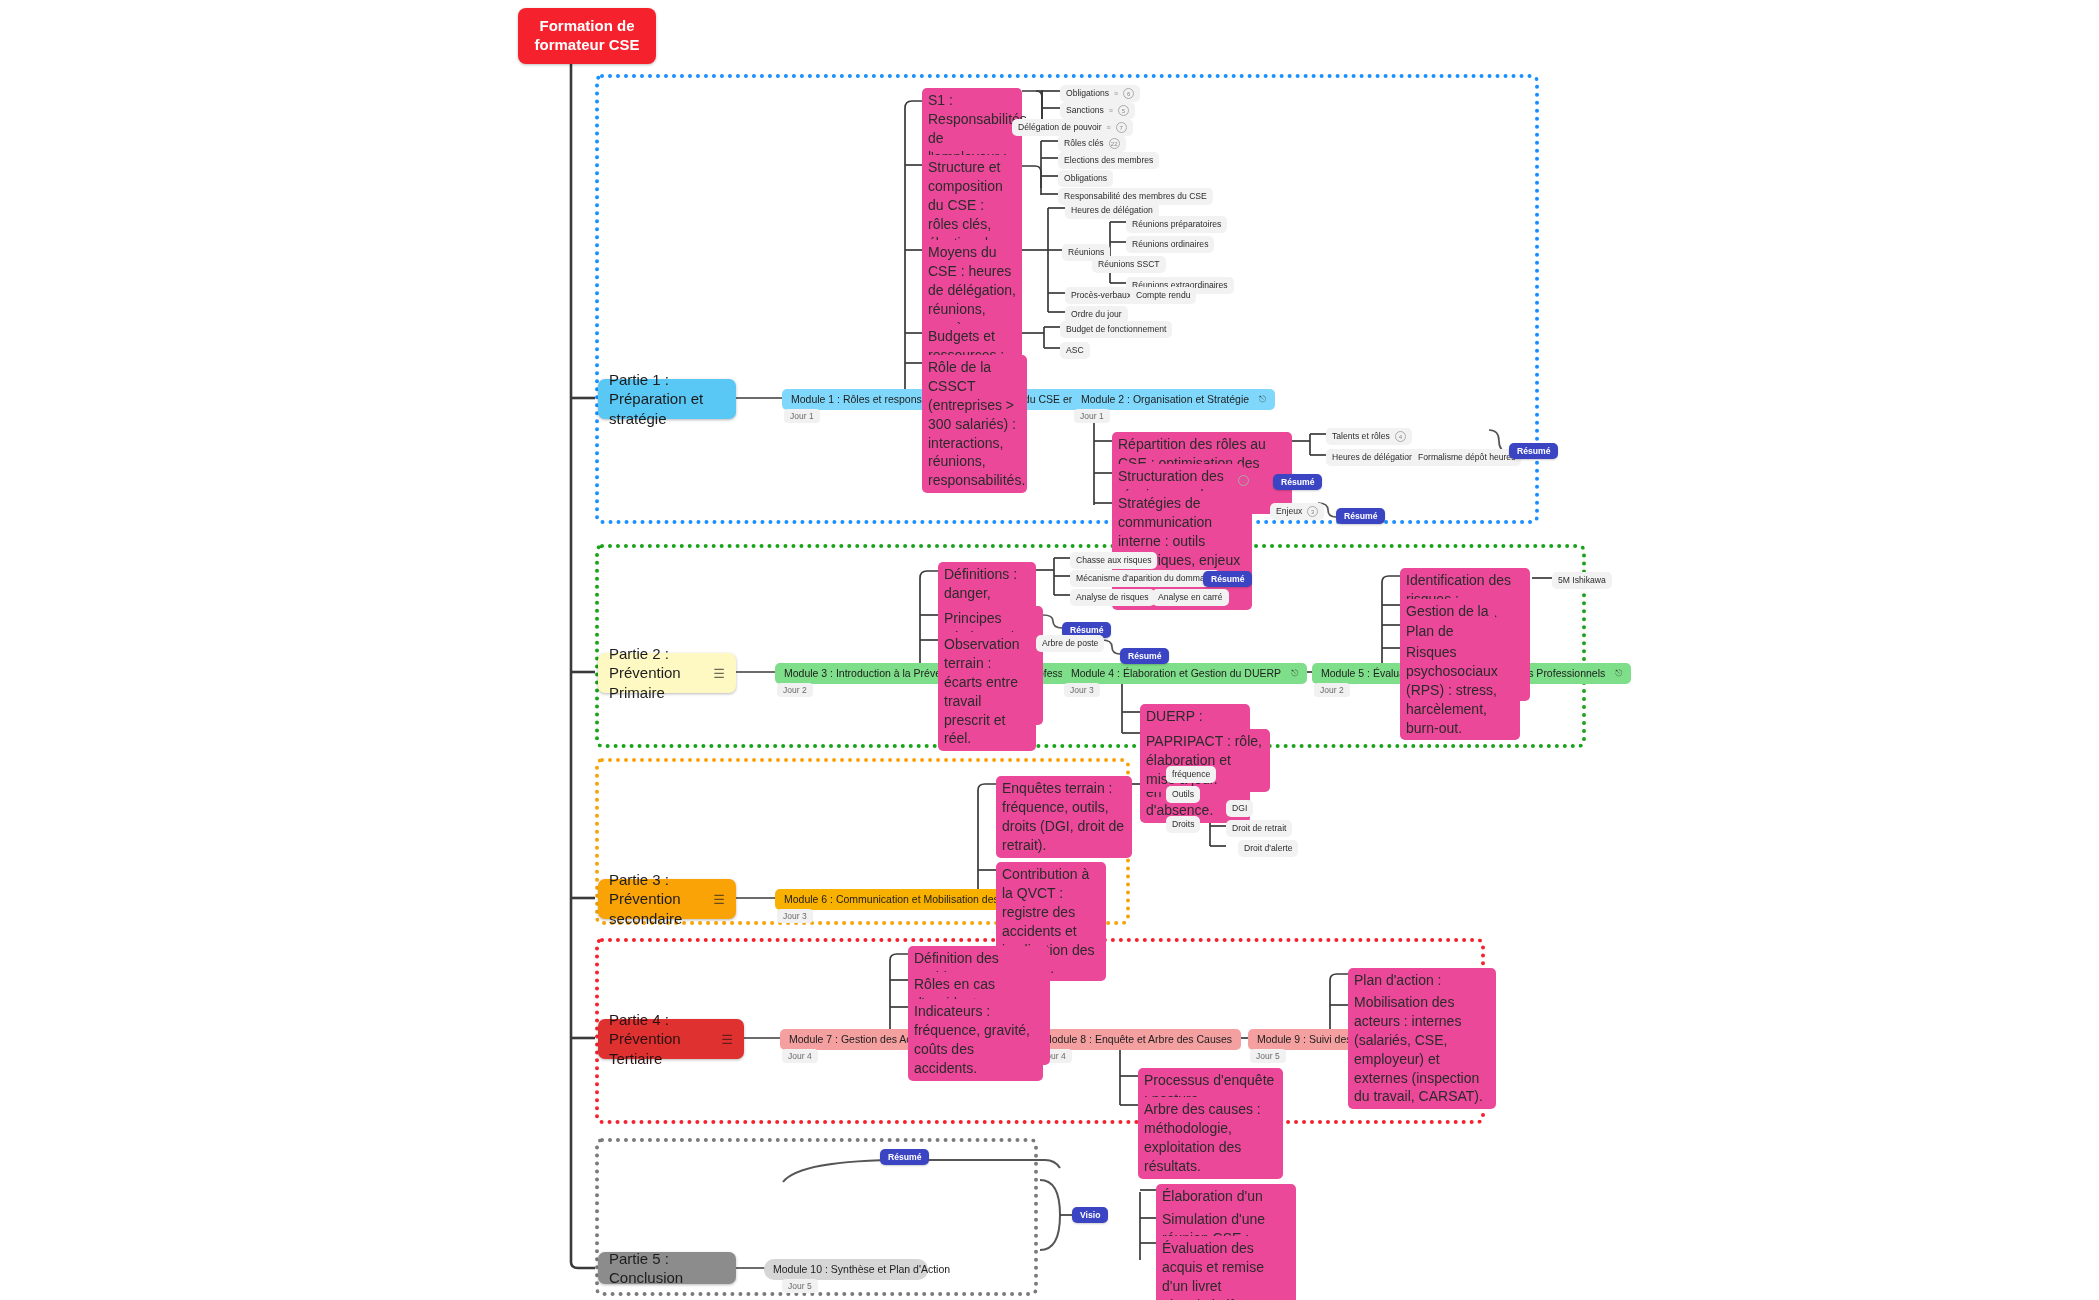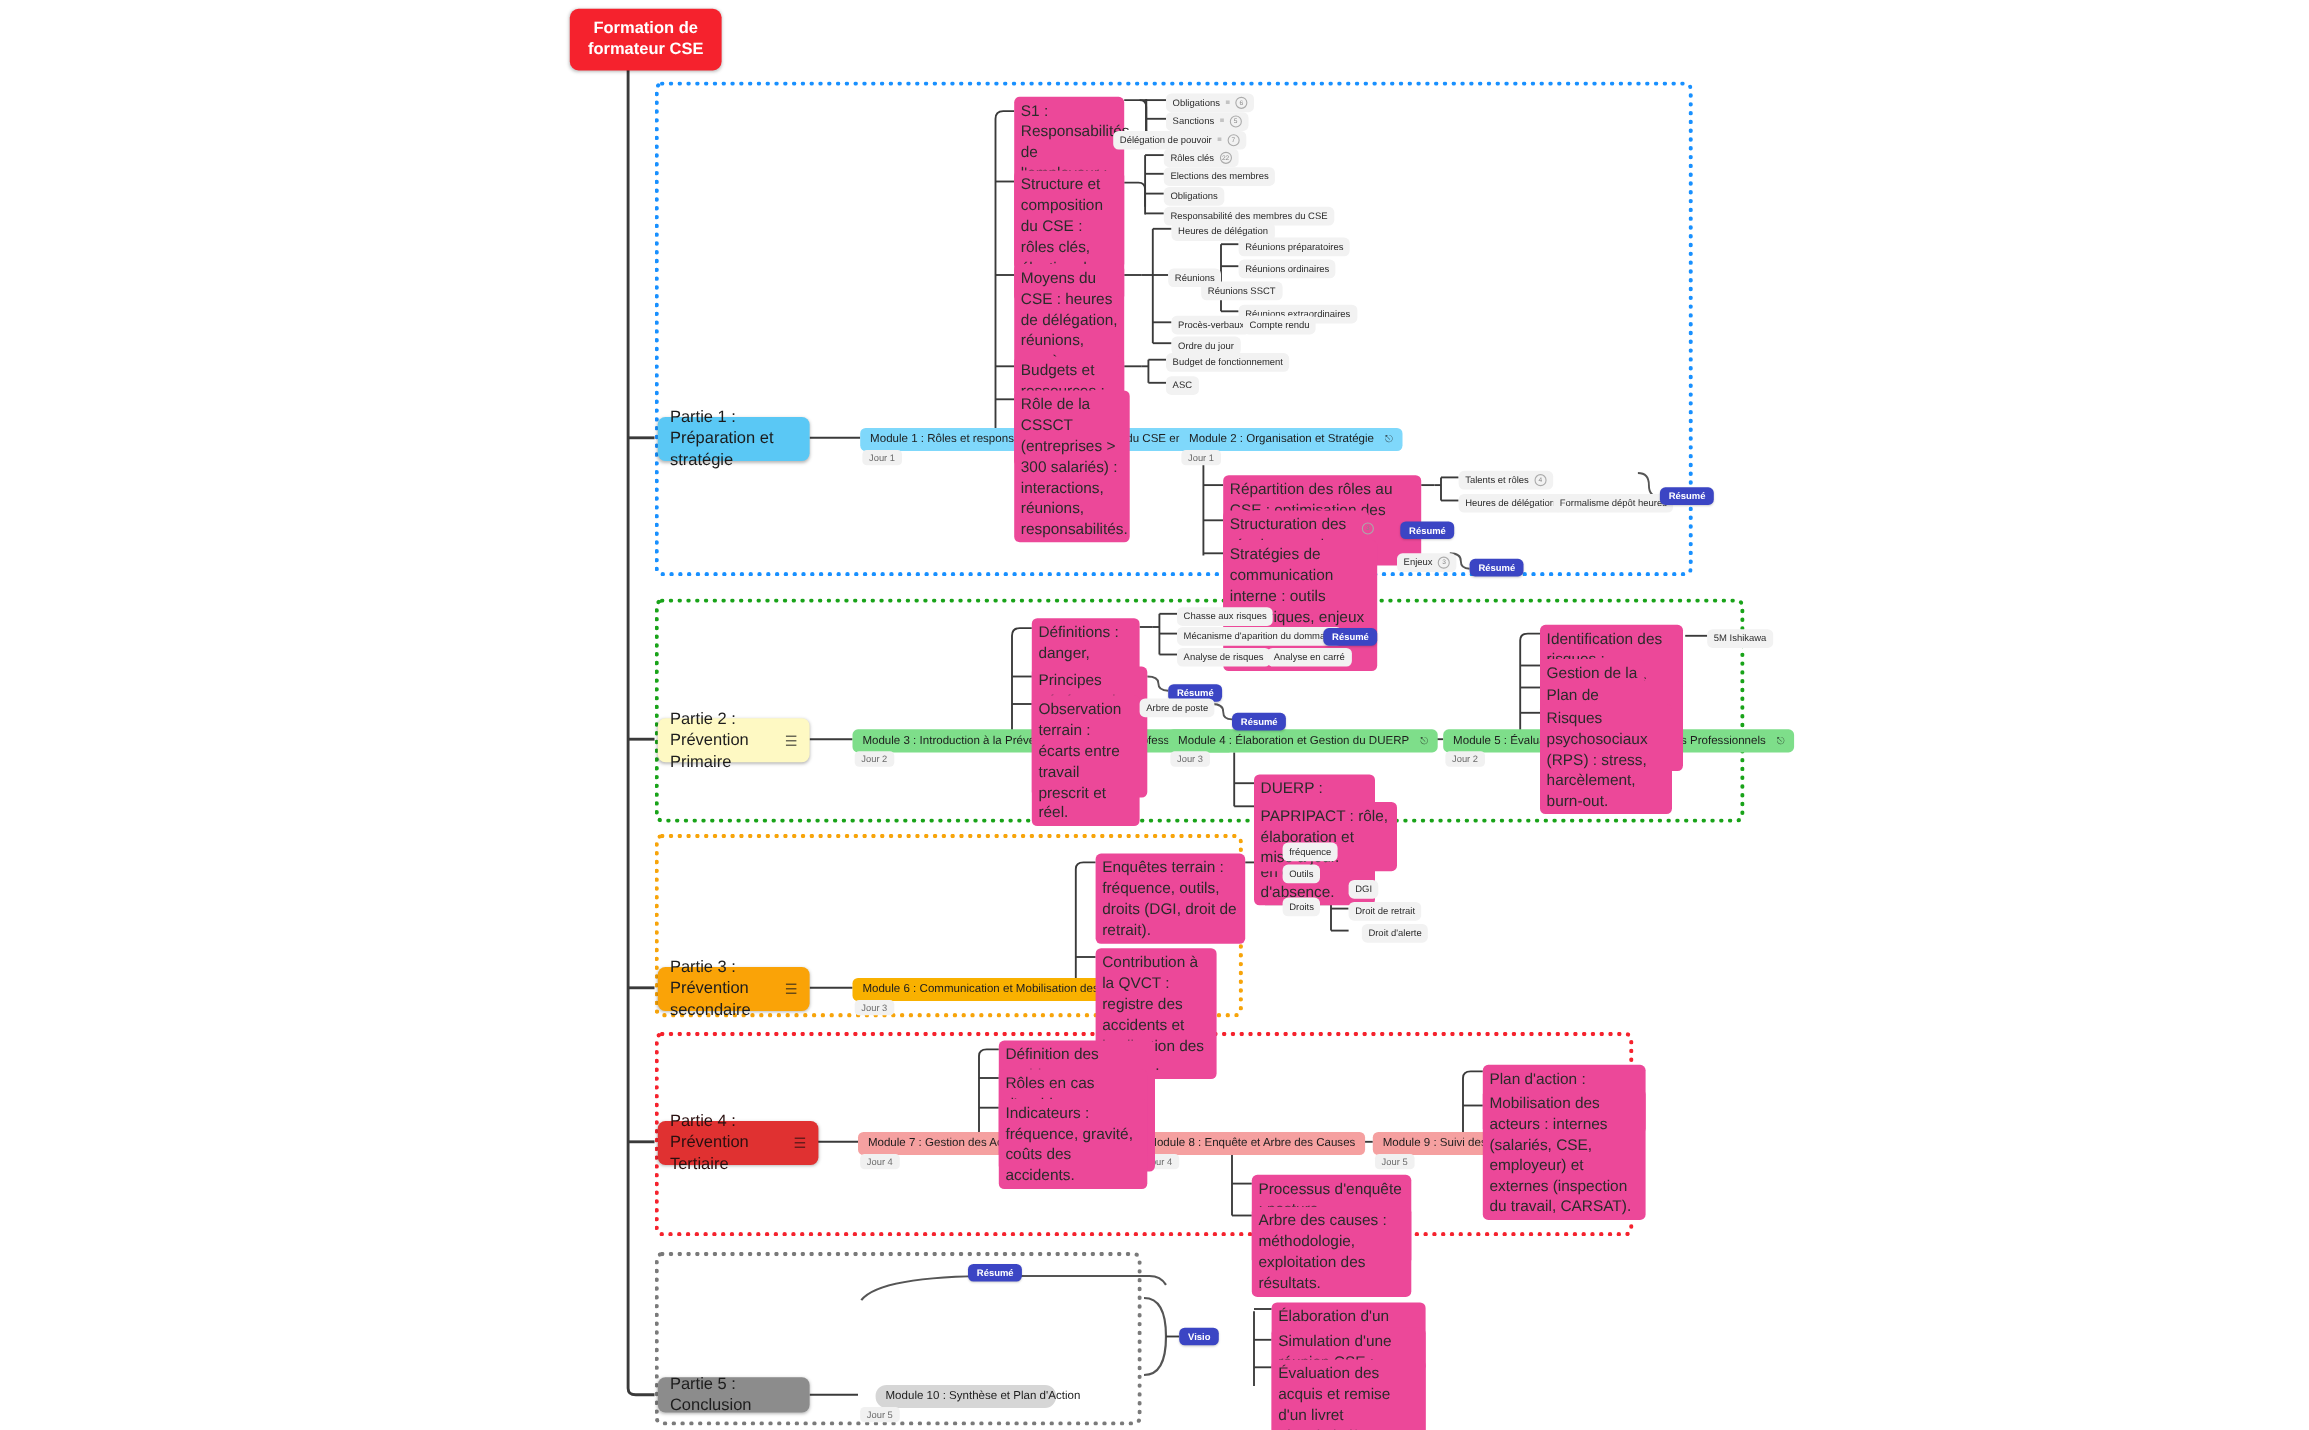--- a/index.html
+++ b/index.html
@@ -395,21 +395,21 @@
 
   <div class="topic" style="left:1138px;top:1068px;width:145px;">Processus d'enquête : posture, formalisation, objectifs.</div>
   <div class="topic" style="left:1138px;top:1097px;width:145px;">Arbre des causes : méthodologie, exploitation des résultats.</div>
 
   <div class="topic" style="left:1348px;top:968px;width:148px;">Plan d'action : étapes, intégration au DUERP.</div>
   <div class="topic" style="left:1348px;top:990px;width:148px;">Mobilisation des acteurs : internes (salariés, CSE, employeur) et externes (inspection du travail, CARSAT).</div>
 
   <div class="partie p5" style="left:598px;top:1252px;width:138px;height:32px;">
     <span class="ptxt">Partie 5 : Conclusion</span>
   </div>
-  <div class="module m-gray" style="left:796px;top:1259px;width:164px;border-radius:10px;">
+  <div class="module m-gray" style="left:764px;top:1259px;width:164px;border-radius:10px;">
     <span>Module 10 : Synthèse et Plan d'Action</span>
   </div>
   <div class="jour" style="left:782px;top:1279px;">Jour 5</div>
 
   <div class="badge" style="left:880px;top:1149px;">Résumé</div>
   <div class="badge" style="left:1072px;top:1207px;">Visio</div>
 
   <div class="topic" style="left:1156px;top:1184px;width:140px;">Élaboration d'un plan d'action stratégique.</div>
   <div class="topic" style="left:1156px;top:1207px;width:140px;">Simulation d'une réunion CSE : préparation et gestion des objections.</div>
   <div class="topic" style="left:1156px;top:1236px;width:140px;">Évaluation des acquis et remise d'un livret récapitulatif.</div>

